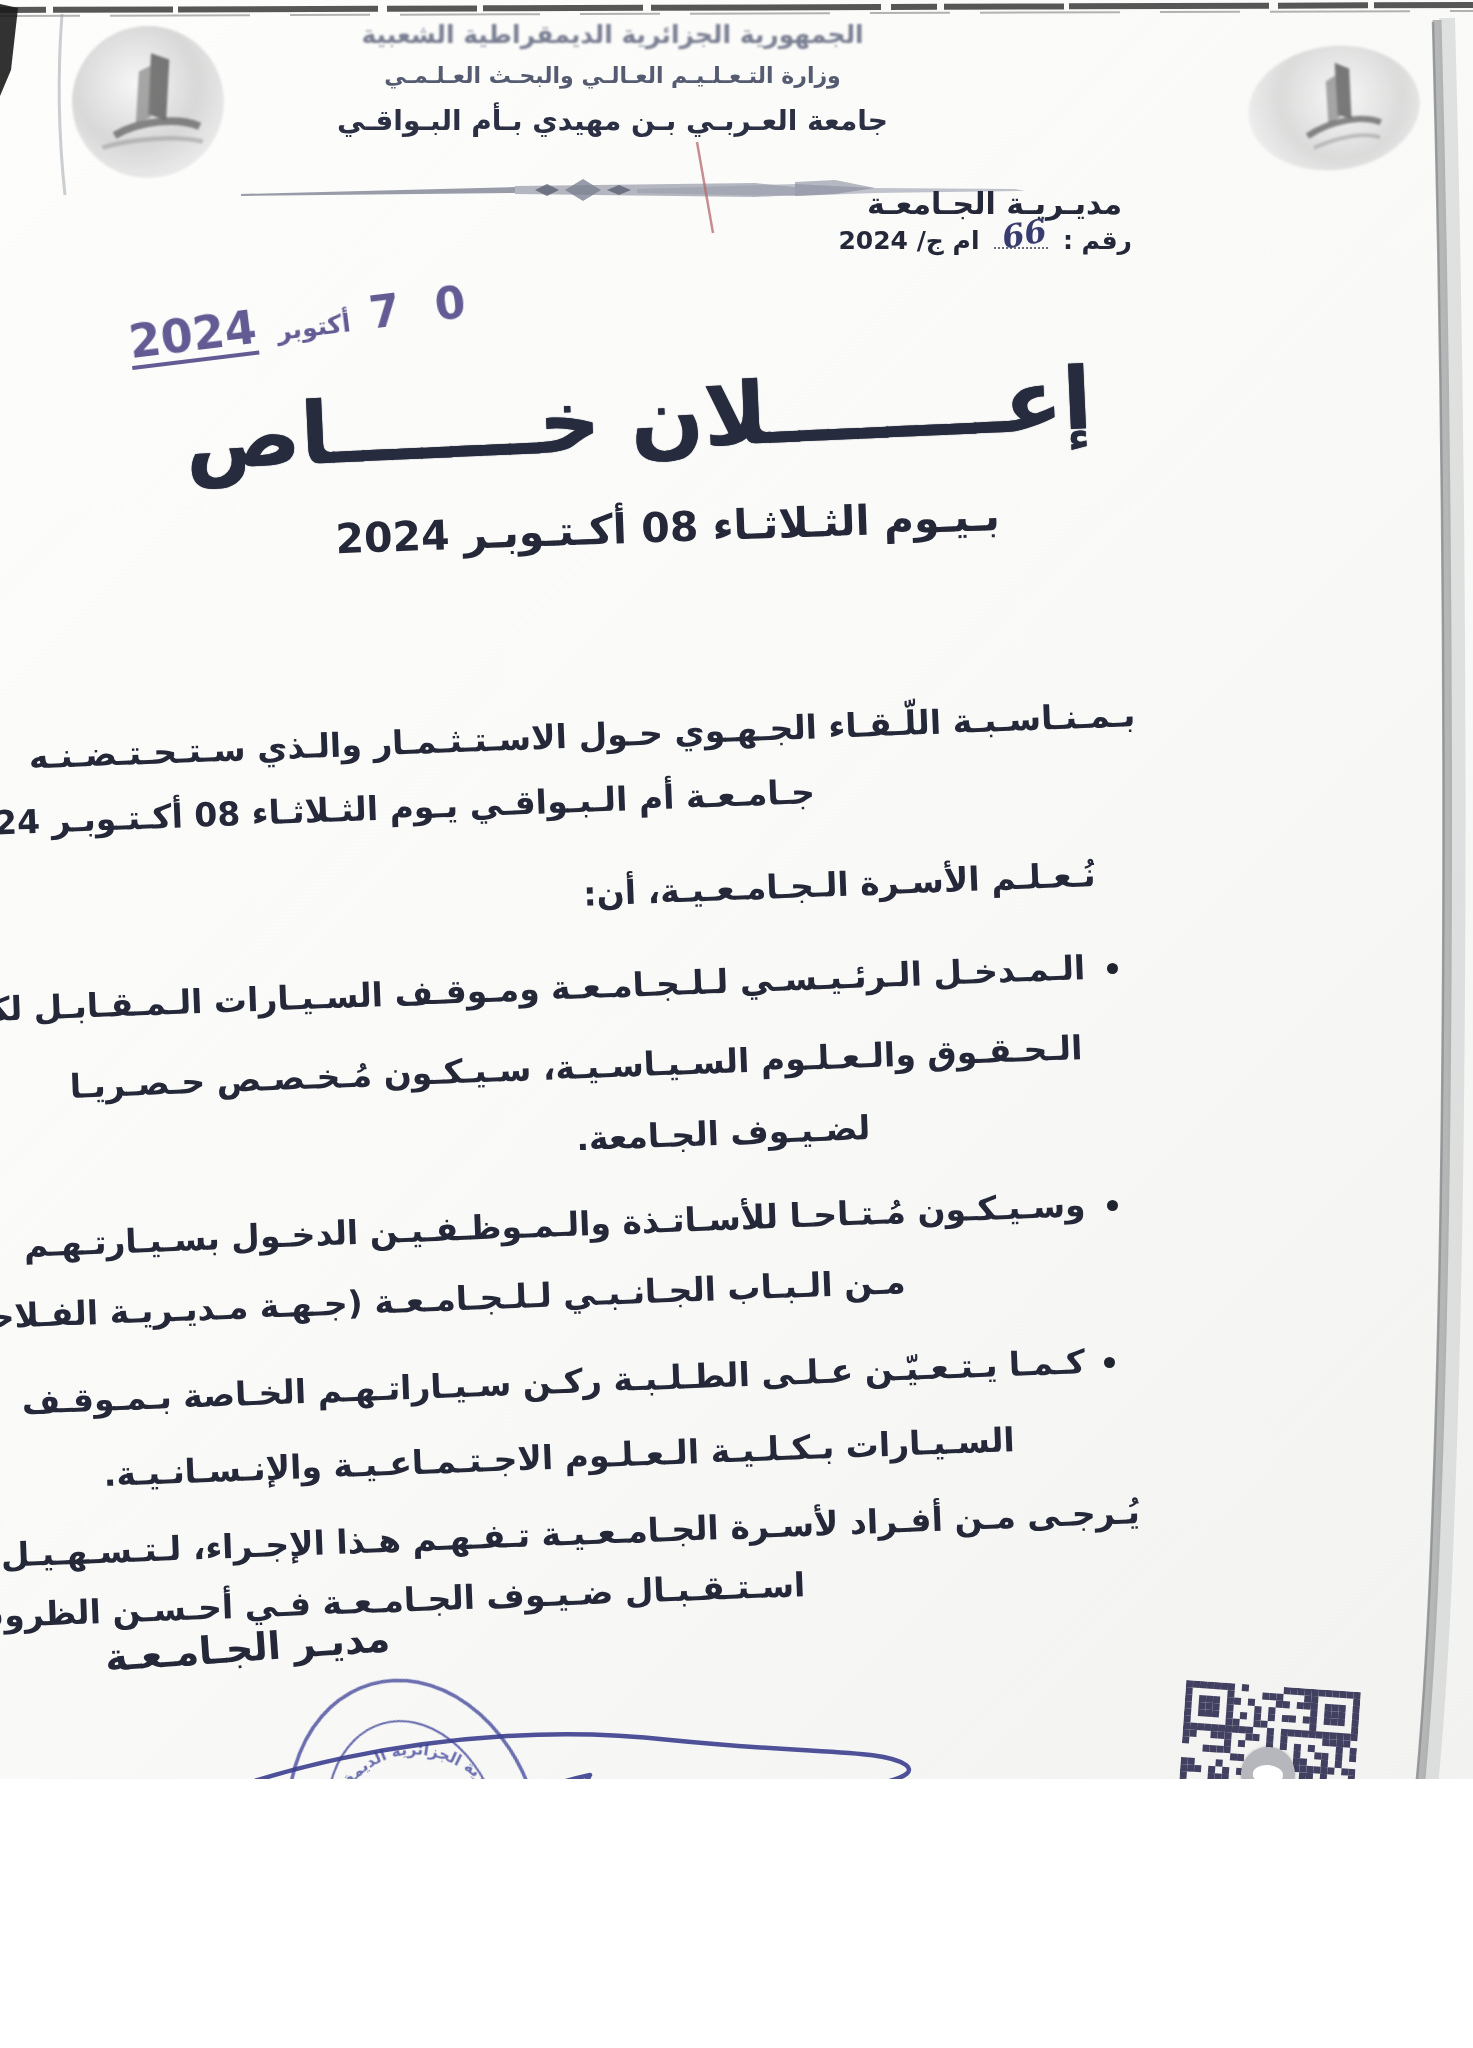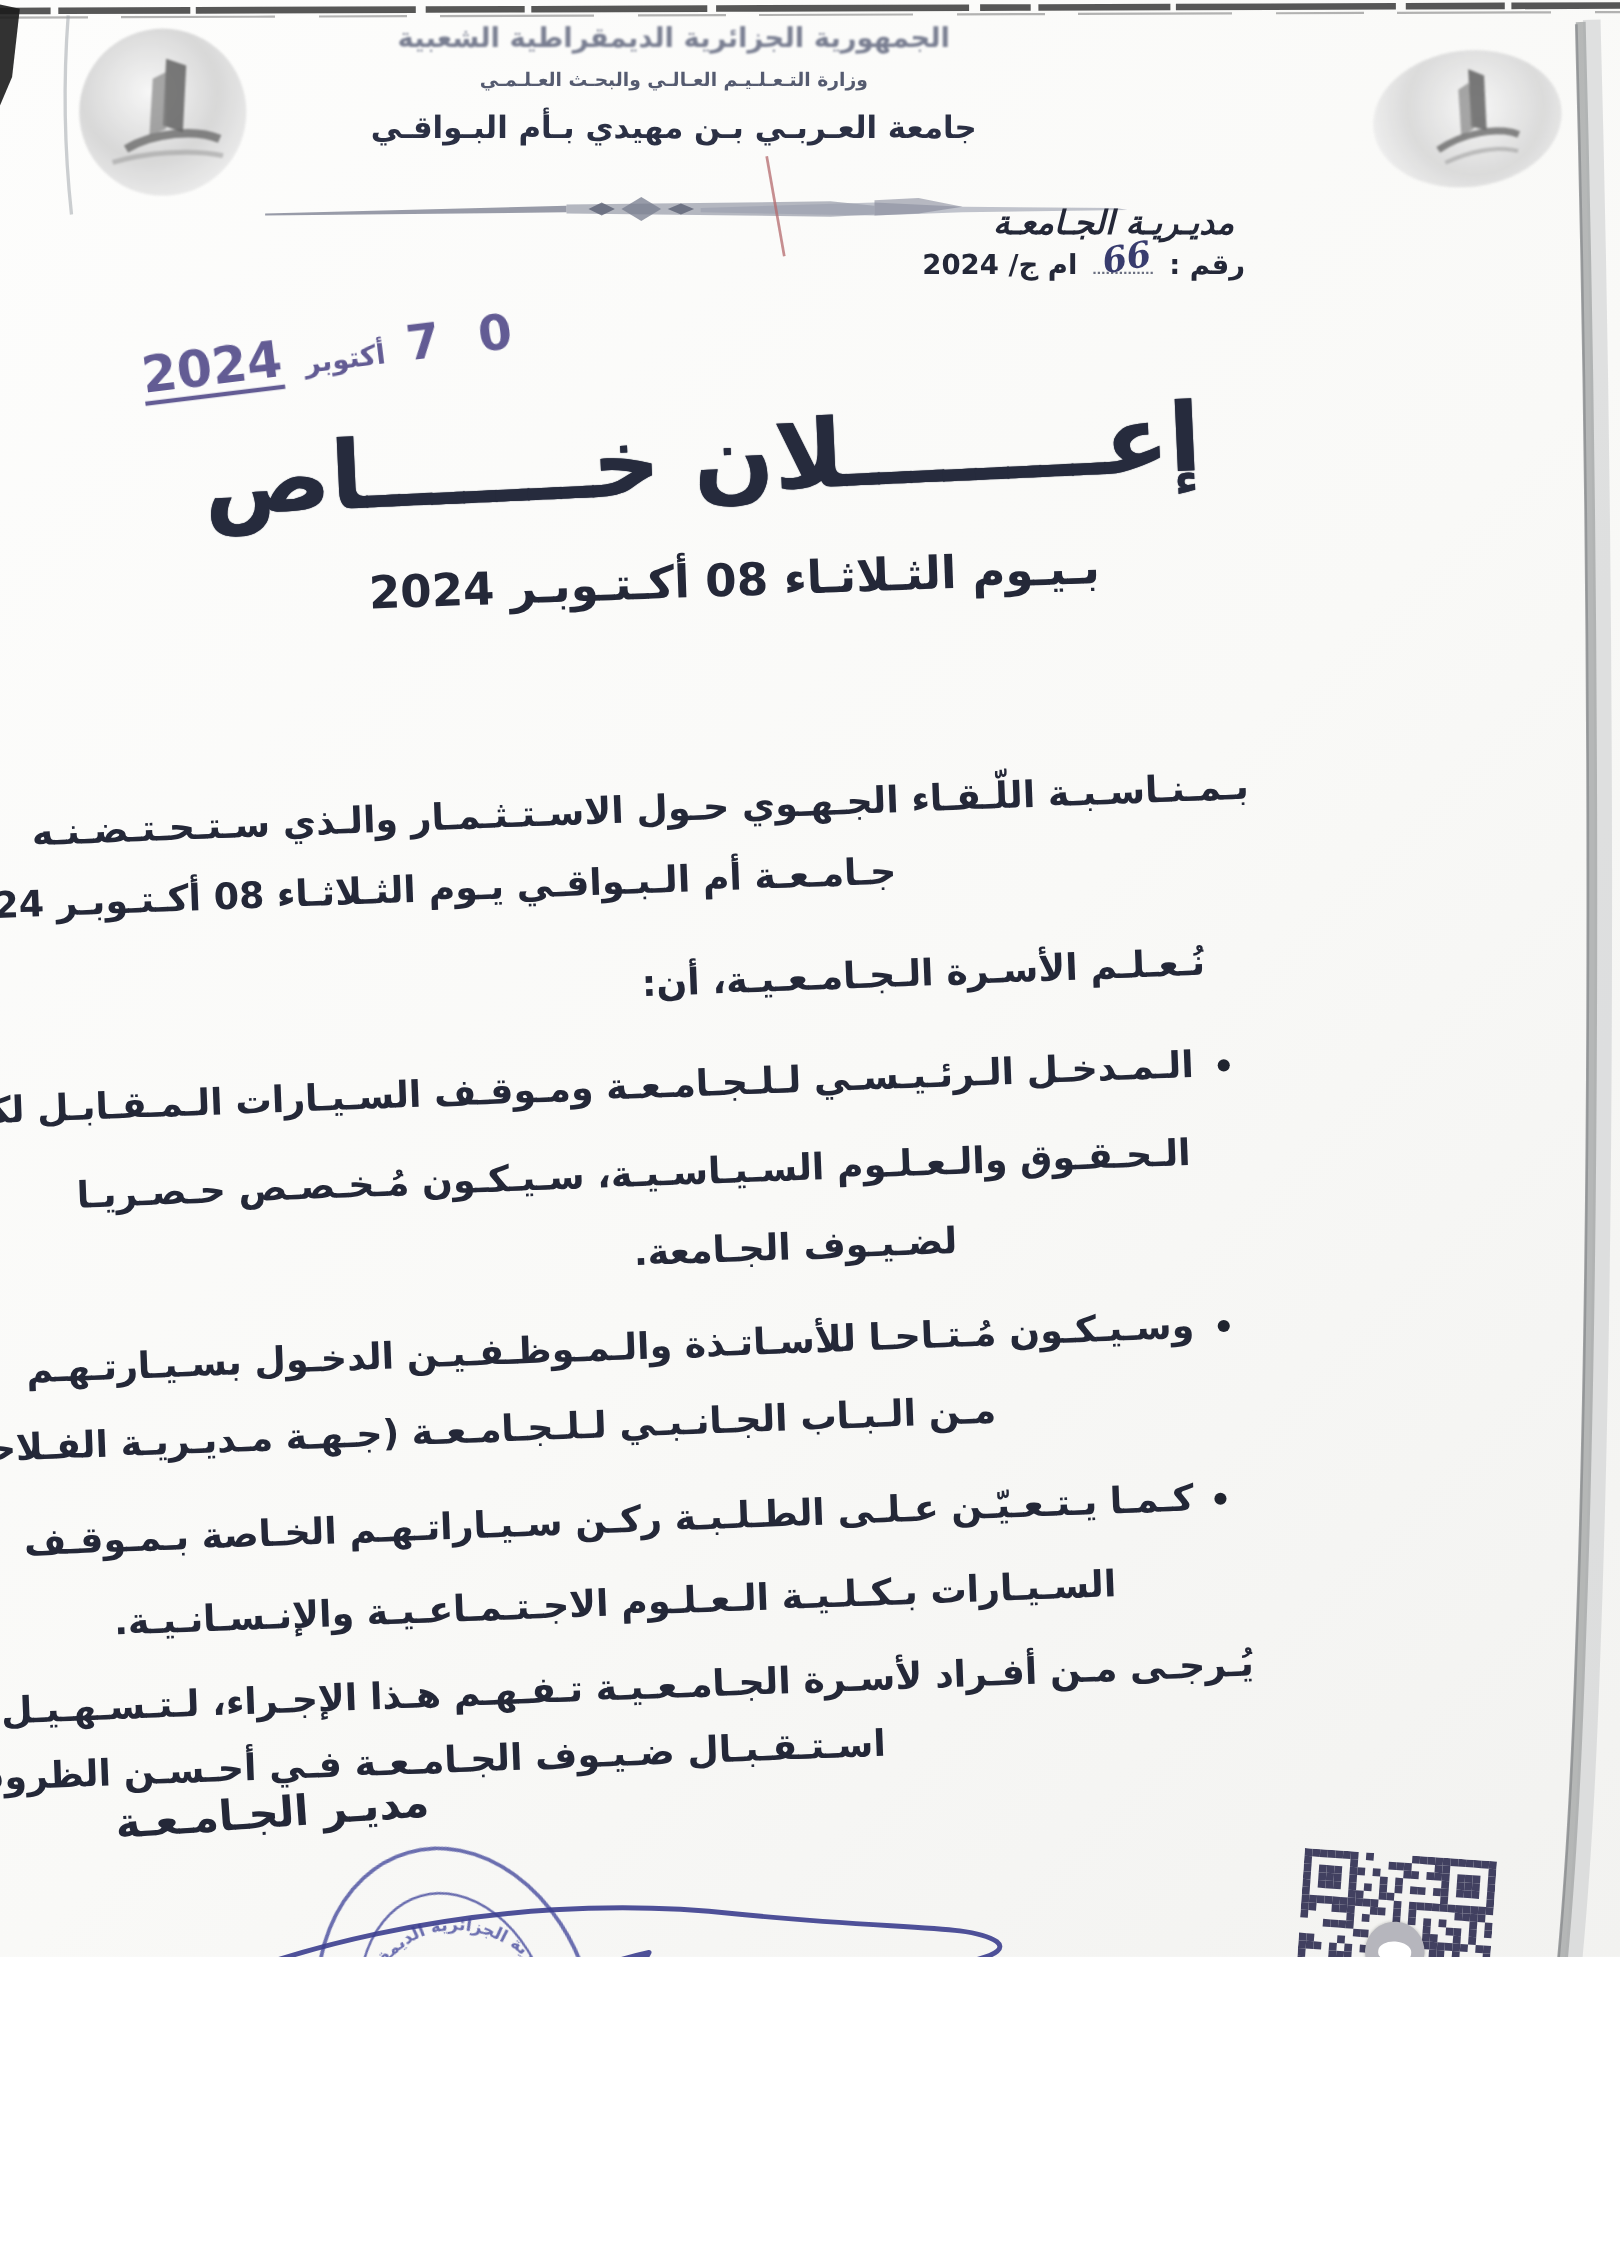--- a/index.html
+++ b/index.html
@@ -7,21 +7,21 @@
     position:relative;width:1473px;height:1779px;overflow:hidden;
     background:linear-gradient(135deg,#fdfdfc 0%,#f9f9f7 55%,#f2f2f0 100%);
     font-family:"DejaVu Sans",sans-serif;
   }
   .line{position:absolute;direction:rtl;font-weight:bold;color:var(--ink,#242838);
         white-space:nowrap;transform-origin:100% 50%;}
   .tilt{transform:rotate(-2.2deg);}
   .t33{font-size:33px;}
   .header-center{position:absolute;left:330px;top:20px;width:565px;text-align:center;direction:rtl;color:#3c4258;}
   .republic{font-size:25px;font-weight:bold;color:#646a80;filter:blur(0.8px);opacity:.85;}
-  .ministry{font-size:17px;font-weight:bold;color:#555b70;margin-top:14px;filter:blur(0.4px);}
+  .ministry{font-size:22px;font-weight:bold;color:#555b70;margin-top:14px;filter:blur(0.4px);}
   .university{font-size:28px;font-weight:bold;color:#2b3044;margin-top:16px;}
   .logo{position:absolute;overflow:hidden;filter:grayscale(1) blur(1.2px);opacity:.85;}
   .logo-left{left:72px;top:26px;width:152px;height:152px;border-radius:50%;
     background:radial-gradient(circle at 42% 38%,#f6f6f6 0%,#d2d2d2 48%,#e9e9e9 78%,#f4f4f4 100%);}
   .logo-right{left:1248px;top:46px;width:172px;height:124px;border-radius:50%;transform:rotate(-7deg);
     background:radial-gradient(circle at 55% 42%,#f7f7f7 0%,#d6d6d6 52%,#ededed 82%,#f6f6f6 100%);}
   .logo svg{width:100%;height:100%;}
   .dir-title{font-size:30px;}
   .refline{font-size:25px;}
   .numdots{display:inline-block;width:54px;border-bottom:2px dotted #6a6f80;position:relative;height:20px;margin:0 6px;vertical-align:baseline;}
@@ -83,21 +83,21 @@
     <svg class="divider" style="position:absolute;left:235px;top:176px;width:800px;height:34px;" viewBox="0 0 800 34">
       <polygon points="6,18 280,11 280,17 6,20" fill="#6d7284" opacity=".7"></polygon>
       <polygon points="280,10 520,7 560,11 560,19 520,21 280,18" fill="#8d92a2" opacity=".65"></polygon>
       <polygon points="300,14 312,8 324,14 312,20" fill="#5d6274" opacity=".8"></polygon>
       <polygon points="330,14 348,3 366,14 348,25" fill="#777c8e" opacity=".75"></polygon>
       <polygon points="372,14 384,9 396,14 384,19" fill="#5d6274" opacity=".8"></polygon>
       <polygon points="402,13 560,8 640,12 780,13 790,15 640,17 560,20 402,17" fill="#9a9fae" opacity=".6"></polygon>
       <polygon points="560,6 600,4 640,12 600,18 560,20" fill="#7d8294" opacity=".55"></polygon>
     </svg>
 
-    <div class="line dir-title" style="right:351px;top:186px;font-style:italic;">مديـريـة الجـامعـة</div>
+    <div class="line dir-title" style="right:351px;top:186px;">مديـريـة الجـامعـة</div>
     <div class="line refline" style="right:341px;top:226px;">
       <span>رقم :</span>
       <span class="numdots"><span class="hand66">66</span></span>
       <span>ام ج/ 2024</span>
     </div>
 
     <div class="datestamp">
       <span class="day">0 7</span>
       <span class="month">أكتوبر</span>
       <span class="year">2024</span>

